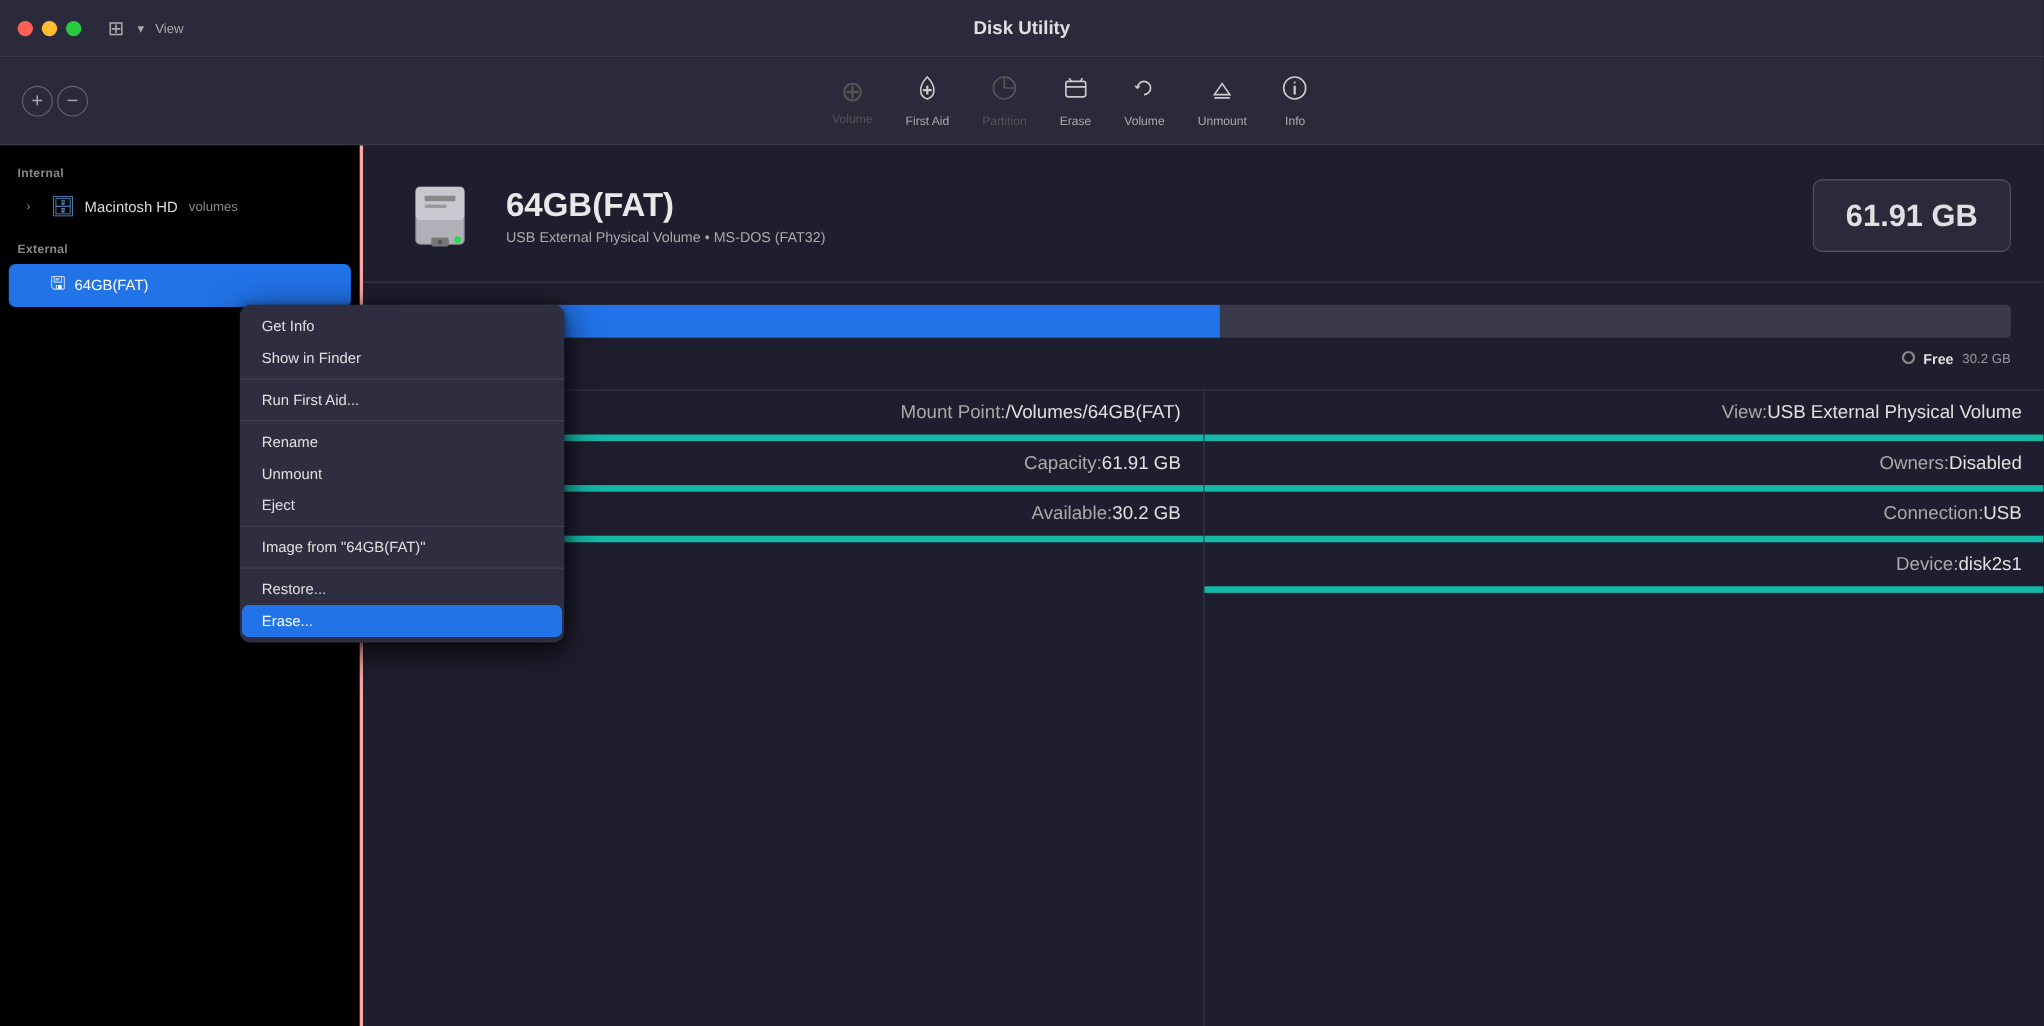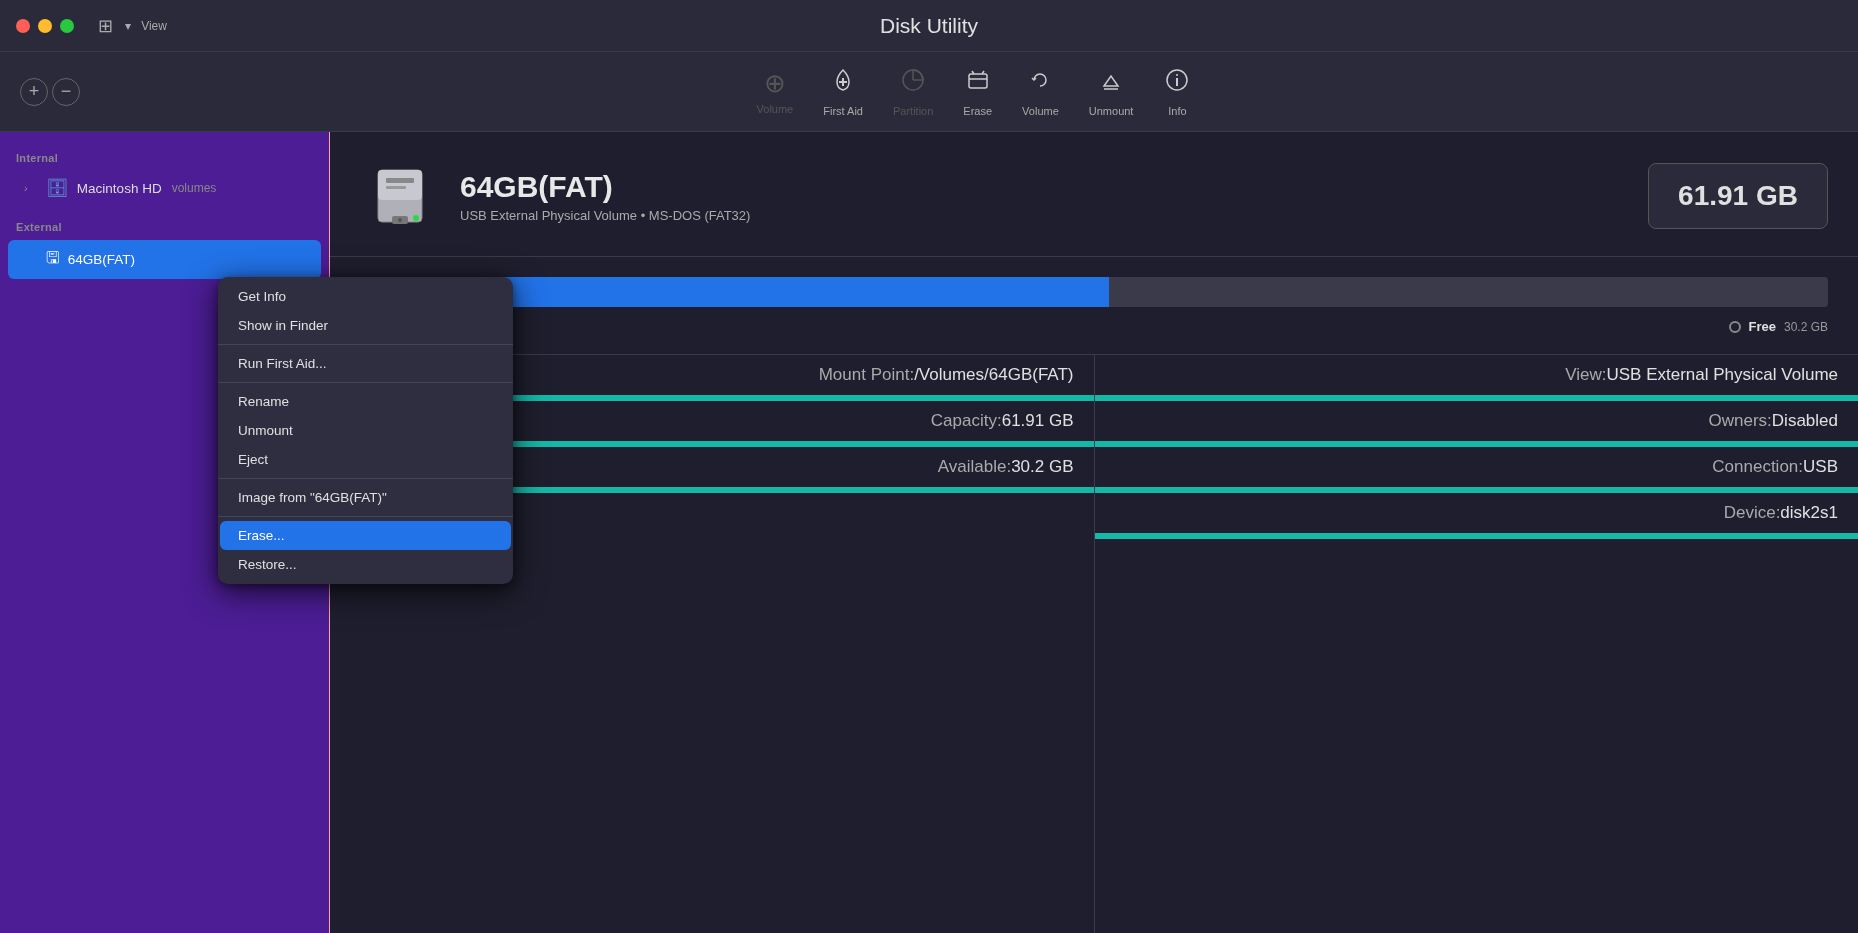--- a/index.html
+++ b/index.html
@@ -47,22 +47,22 @@
       color: #aaa;
       font-size: 18px;
       cursor: pointer;
       padding: 4px;
     }
     .view-chevron {
       color: #aaa;
       font-size: 12px;
     }
     .app-title {
-      font-size: 21px;
-      font-weight: 400;
+      font-size: 17px;
+      font-weight: 700;
       color: #e0e0e0;
       flex: 1;
       text-align: center;
       position: absolute;
       left: 50%;
       transform: translateX(-50%);
     }
 
     
     .toolbar {
@@ -125,22 +125,22 @@
     
     .main {
       display: flex;
       flex: 1;
       overflow: hidden;
     }
 
     
     .sidebar {
       width: 330px;
-      background: #4c1d95;
-      border-right: 1px solid #fca5a5;
+      background: #000000;
+      border-right: 3px solid #fca5a5;
       padding: 16px 0;
       flex-shrink: 0;
       position: relative;
     }
     .sidebar-section-label {
       font-size: 11px;
       font-weight: 600;
       color: #888;
       padding: 4px 16px 6px;
       text-transform: none;
@@ -278,21 +278,20 @@
       border-radius: 4px 0 0 4px;
     }
     .partition-legend {
       display: flex;
       justify-content: flex-end;
       margin-top: 12px;
       gap: 30px;
     }
     .legend-item {
       display: flex;
-      align-items: center;
       gap: 8px;
       color: #ccc;
       font-size: 13px;
     }
     .legend-dot {
       width: 12px;
       height: 12px;
       border-radius: 50%;
       border: 2px solid #888;
       background: transparent;
@@ -449,22 +448,22 @@
       <div class="ctx-item">Show in Finder</div>
       <div class="ctx-separator"></div>
       <div class="ctx-item">Run First Aid...</div>
       <div class="ctx-separator"></div>
       <div class="ctx-item">Rename</div>
       <div class="ctx-item">Unmount</div>
       <div class="ctx-item">Eject</div>
       <div class="ctx-separator"></div>
       <div class="ctx-item">Image from "64GB(FAT)"</div>
       <div class="ctx-separator"></div>
+      <div class="ctx-item">Restore...</div>
       <div class="ctx-item highlighted">Erase...</div>
-      <div class="ctx-item">Restore...</div>
     </div>
   </div>
 
   <div class="content">
 
     <div class="disk-header">
       <div class="disk-image">
         <svg class="disk-svg" viewBox="0 0 72 72" xmlns="http://www.w3.org/2000/svg">
 
           <rect x="14" y="10" width="44" height="52" rx="4" fill="#b0b0b8" stroke="#888" stroke-width="1"></rect>

